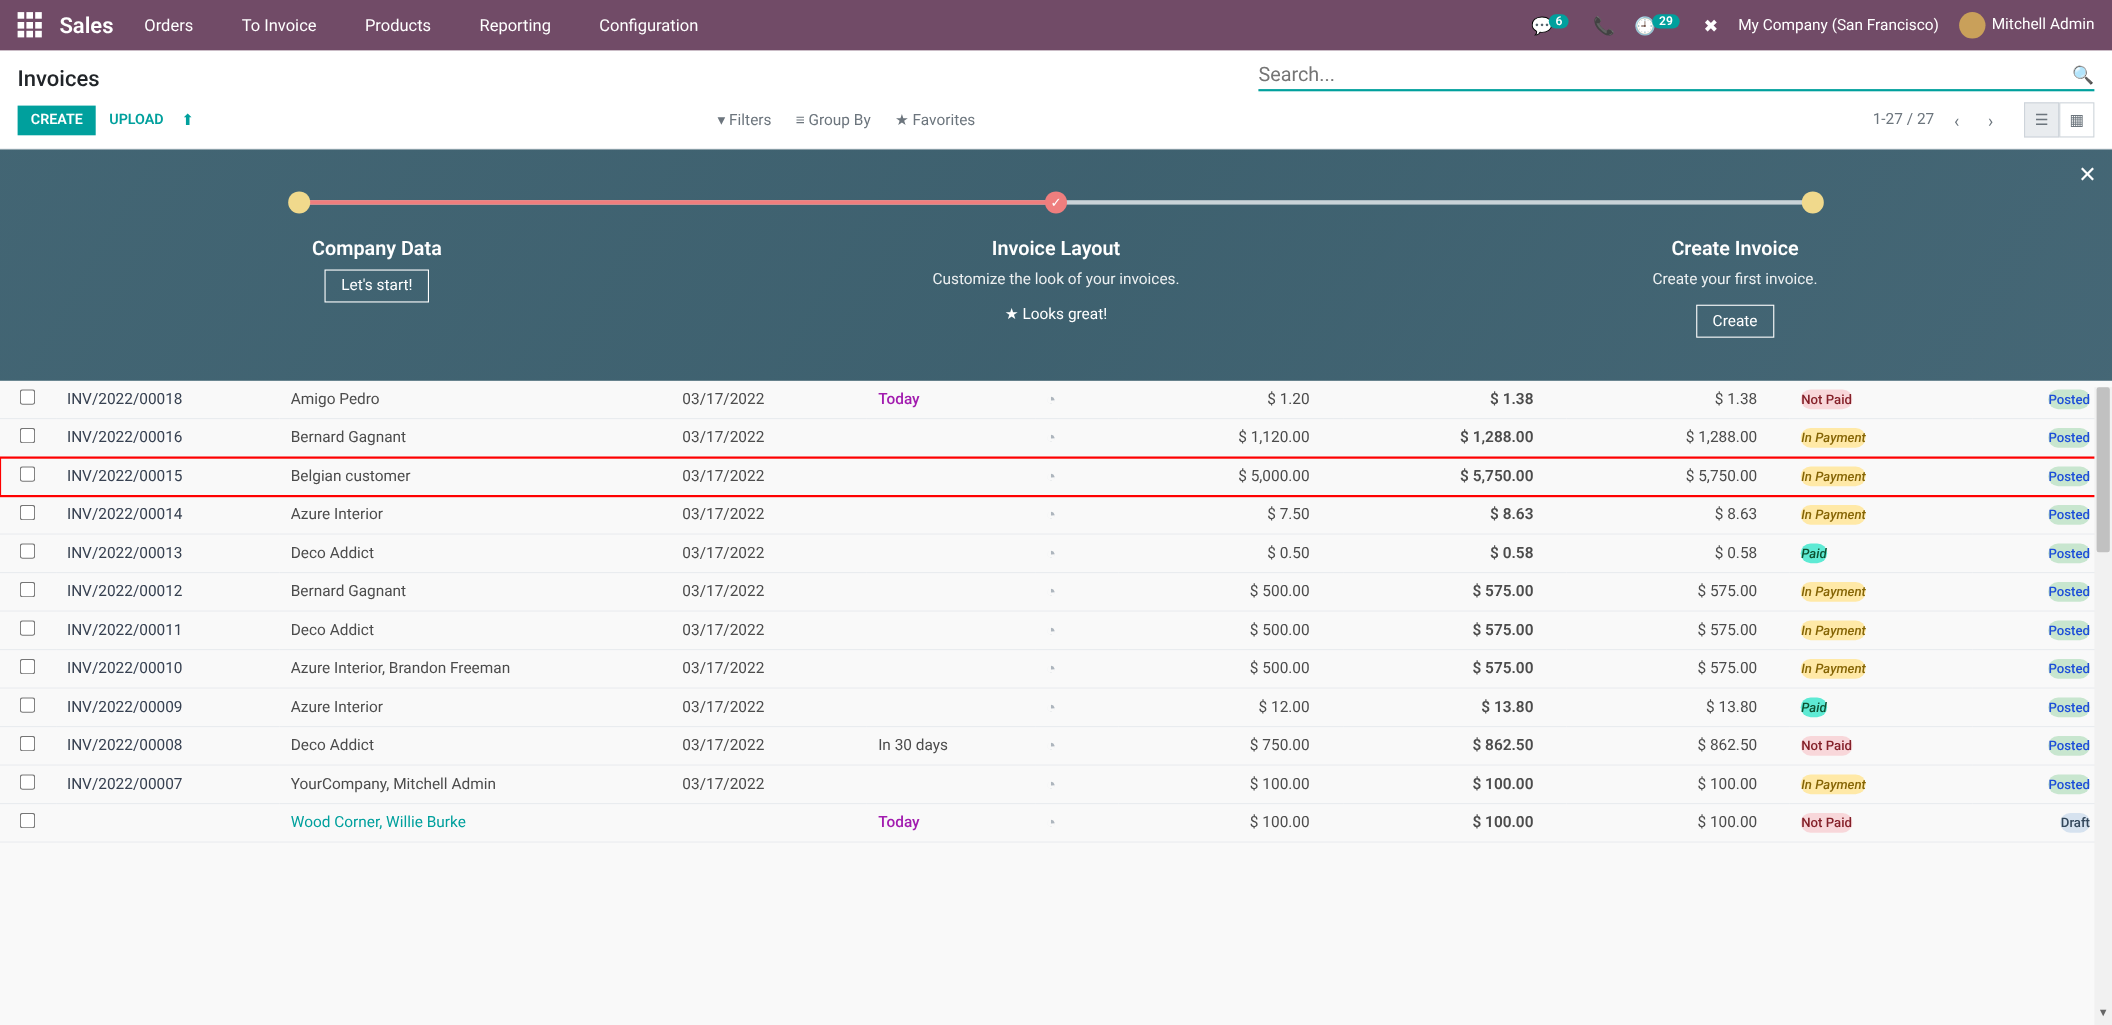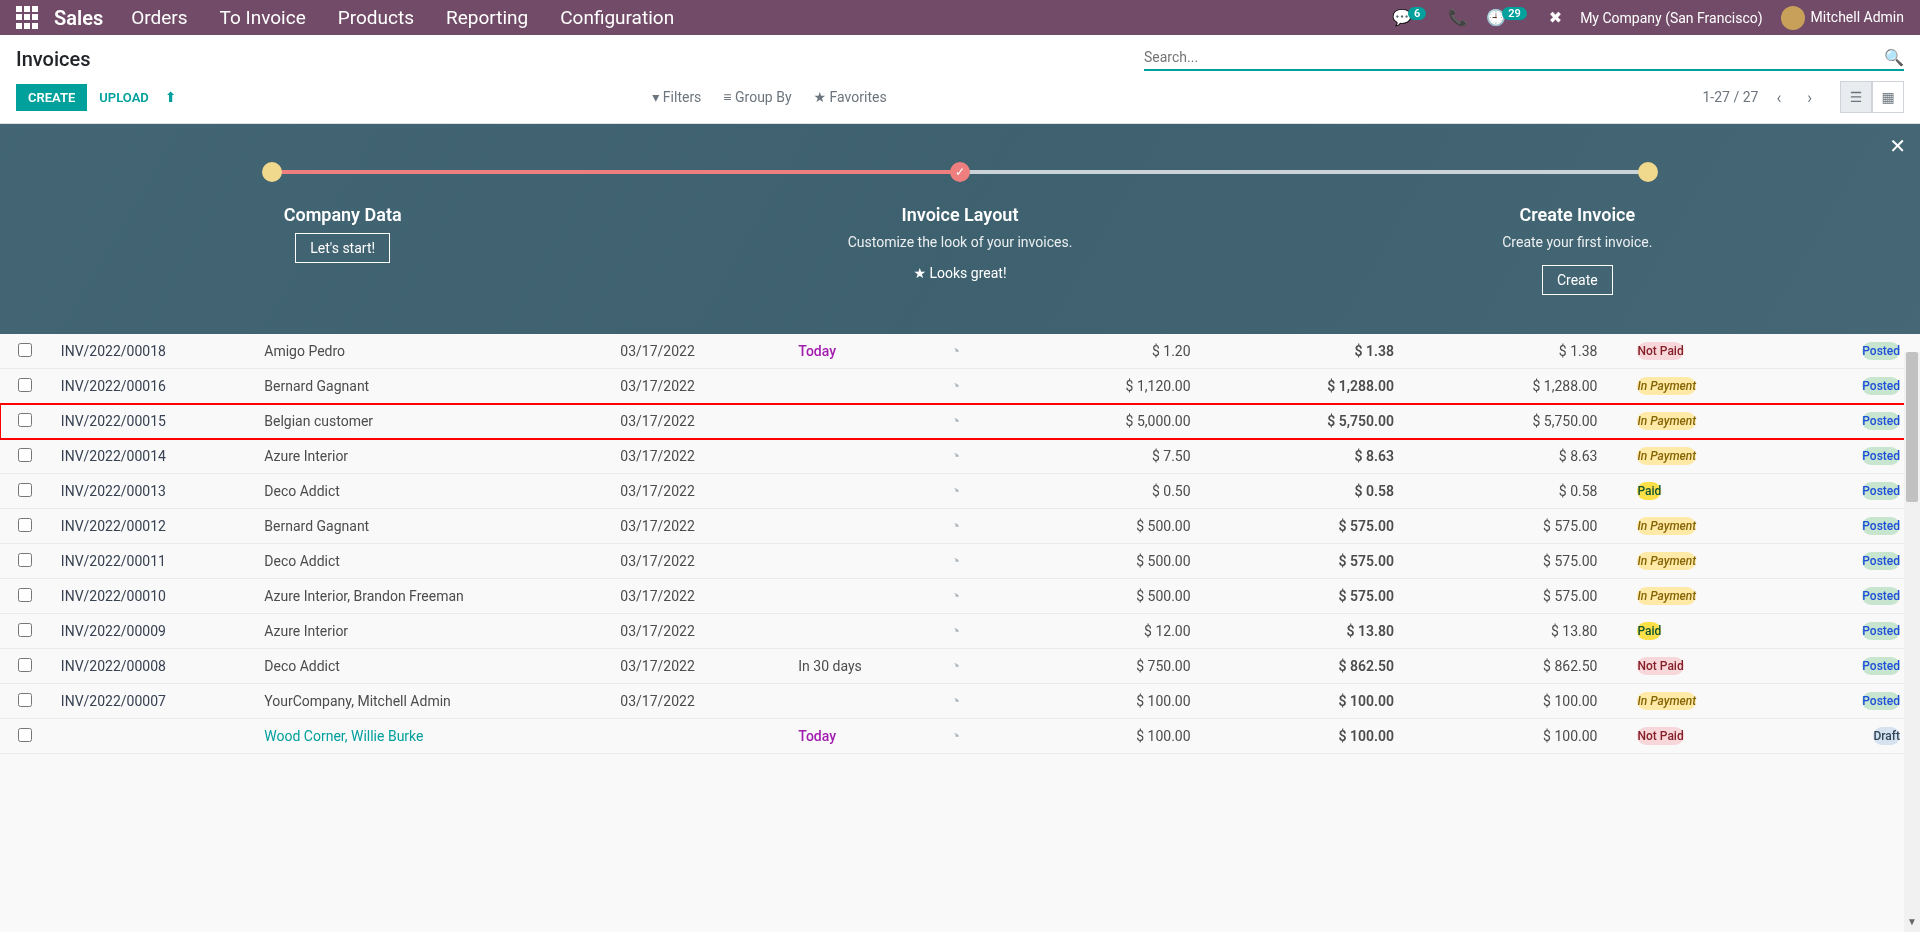--- a/index.html
+++ b/index.html
@@ -1,35 +1,35 @@
 <!DOCTYPE html>
 <html><head>
 <meta charset="utf-8">
 <style>
 * { margin: 0; padding: 0; box-sizing: border-box; font-family: -apple-system, BlinkMacSystemFont, "Segoe UI", Roboto, Helvetica, Arial, sans-serif; }
 body { background: #f9f9f9; overflow: hidden; width: 1920px; height: 932px; position: relative; }
 
 
-.topnav { background: #714B67; height: 35px; display: flex; align-items: center; color: #fff; padding: 0 16px; }
+.topnav { background: #714B67; height: 46px; display: flex; align-items: center; color: #fff; padding: 0 16px; }
 .topnav .apps-icon { width: 24px; height: 24px; display: flex; flex-wrap: wrap; gap: 2px; margin-right: 14px; }
 .topnav .apps-icon span { width: 6px; height: 6px; background: #fff; }
 .topnav .brand { font-size: 20px; font-weight: 600; margin-right: 28px; }
-.topnav .menu { display: flex; gap: 32px; font-size: 19px; }
+.topnav .menu { display: flex; gap: 44px; font-size: 15px; }
 .topnav .menu span { cursor: pointer; }
 .topnav .right { margin-left: auto; display: flex; align-items: center; gap: 18px; font-size: 14px; }
 .badge-small { background: #00A09D; color: #fff; border-radius: 9px; padding: 0 6px; font-size: 11px; font-weight: 600; position: relative; top: -6px; left: -4px; }
 .topnav .icon { font-size: 16px; position: relative; }
 .avatar { width: 24px; height: 24px; border-radius: 50%; background: #c9a05a; display: inline-block; vertical-align: middle; margin-right: 6px; }
 
 
 .controlbar { background: #fff; border-bottom: 1px solid #dee2e6; padding: 12px 16px 0 16px; }
 .controlbar .row1 { display: flex; align-items: center; }
 .controlbar h1 { font-size: 20px; font-weight: 500; color: #212529; }
 .search-wrap { margin-left: auto; width: 760px; border-bottom: 2px solid #00A09D; padding-bottom: 2px; display: flex; align-items: center; }
-.search-wrap input { border: none; outline: none; font-size: 14px; width: 100%; color: #a16207; }
+.search-wrap input { border: none; outline: none; font-size: 18px; width: 100%; color: #a16207; }
 .search-wrap .mag { color: #6c757d; font-size: 16px; }
 .controlbar .row2 { display: flex; align-items: center; padding: 10px 0; }
 .btn-create { background: #00A09D; color: #fff; border: none; padding: 6px 12px; font-weight: 600; font-size: 13px; cursor: pointer; }
 .btn-upload { color: #00A09D; background: none; border: none; padding: 6px 12px; font-weight: 600; font-size: 13px; cursor: pointer; }
 .upload-icon { color: #00A09D; margin-left: 4px; font-size: 14px; }
 .filter-group { margin-left: auto; display: flex; gap: 22px; color: #6c757d; font-size: 14px; padding-right: 340px; }
 .filter-group span { cursor: pointer; }
 .pager-group { margin-left: auto; display: flex; align-items: center; gap: 10px; color: #6c757d; font-size: 14px; }
 .pager-btn { color: #6c757d; cursor: pointer; font-size: 16px; padding: 4px 8px; }
 .view-toggle { display: flex; margin-left: 10px; }
@@ -67,21 +67,21 @@
 td.due { width: 120px; }
 td.due .today { color: #a21caf; font-weight: 500; }
 td.act { width: 60px; color: #adb5bd; }
 td.amt { width: 160px; text-align: right; padding-right: 30px; }
 td.amt.bold { font-weight: 600; }
 td.paystat { width: 130px; }
 td.stat { width: 100px; text-align: right; padding-right: 20px; }
 .pill { display: inline-block; border-radius: 11px; padding: 2px 0; font-size: 12px; font-weight: 500; }
 .pill-notpaid { background: #f8d7da; color: #842029; }
 .pill-inpayment { background: #ffe9a7; color: #856404; font-style: italic; }
-.pill-paid { background: #fde047; color: #0f5132; }
+.pill-paid { background: #5eead4; color: #0f5132; font-style: italic; }
 .pill-posted { background: #c8e6cf; color: #1d4ed8; }
 .pill-draft { background: #d6e2ef; color: #33475b; }
 .clock { color: #adb5bd; font-size: 15px; }
 
 
 .scrollbar { position: absolute; right: 0; top: 352px; bottom: 0; width: 16px; background: #f1f1f1; }
 .scrollbar .thumb { position: absolute; left: 2px; right: 2px; top: 0; height: 150px; background: #c1c1c1; border-radius: 2px; }
 .scrollbar .arrow { position: absolute; left: 0; right: 0; height: 16px; text-align: center; font-size: 10px; color: #666; }
 .scrollbar .arrow.up { top: 0; }
 .scrollbar .arrow.down { bottom: 0; }

